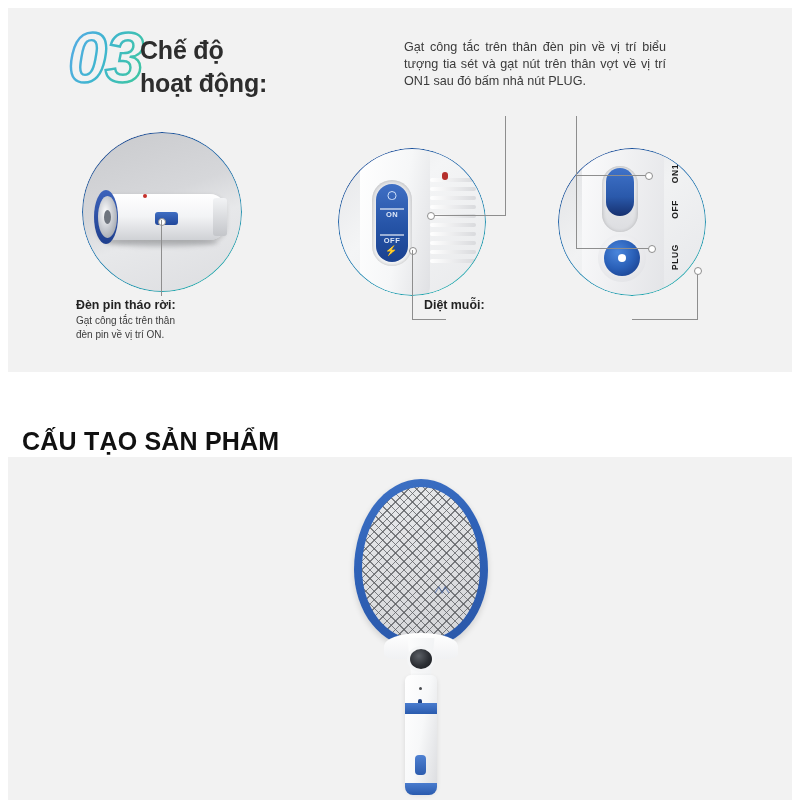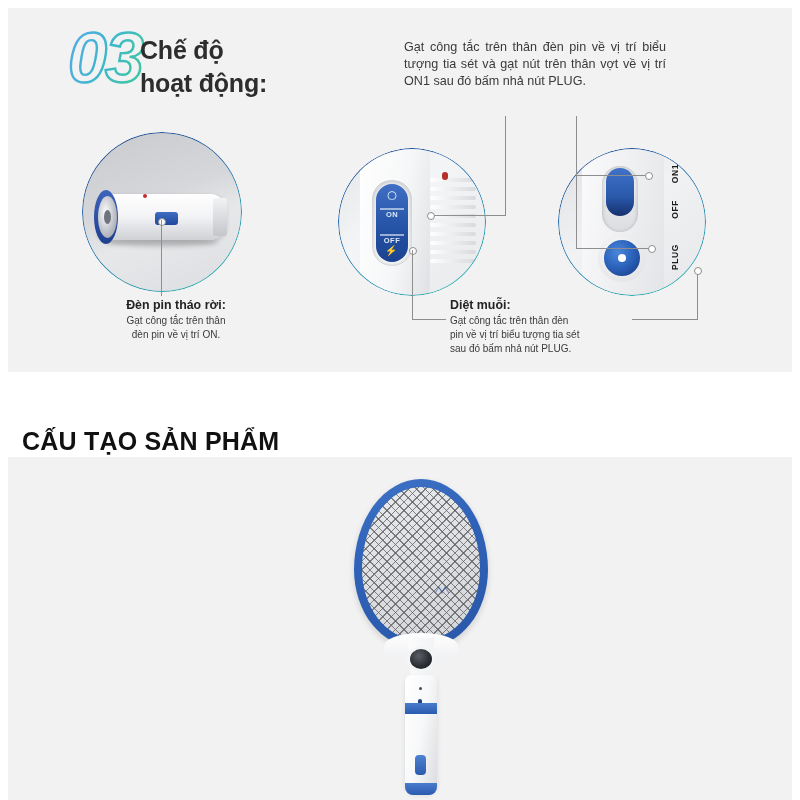--- a/index.html
+++ b/index.html
@@ -50,22 +50,22 @@
     margin-top:3px;
     font-size:12.6px;font-weight:400;color:#3a3a3a;
     line-height:1.34;text-align:justify;
   }
 
   
   .cap{position:absolute;}
   .cap .hd{font-size:12.4px;font-weight:700;color:#232323;line-height:1.32;}
   .cap .bd{font-size:10px;font-weight:400;color:#3b3b3b;line-height:1.36;white-space:pre-line;margin-top:1px;}
 
-  #cap-flash{left:68px;top:289px;width:200px;text-align:center;}
-  #cap-kill{left:442px;top:289px;width:230px;}
+  #cap-flash{left:68px;top:289px;width:200px;}
+  #cap-kill{left:416px;top:289px;width:230px;}
 
   
   .circ{
     position:absolute;border-radius:50%;overflow:hidden;
     background:#e9eaec;
   }
   .circ::after{
     content:"";position:absolute;inset:0;border-radius:50%;
     border:1.6px solid transparent;
     background:linear-gradient(150deg,#1b3f8f 0%,#1f6fb0 45%,#21bfae 100%) border-box;
@@ -293,23 +293,20 @@
   <span class="dot" style="left:686px;top:259px;"></span>
 
   <div class="cap" id="cap-flash">
     <div class="hd">Đèn pin tháo rời:</div>
     <div class="bd">Gạt công tắc trên thân
 đèn pin về vị trí ON.</div>
   </div>
 
   <div class="cap" id="cap-kill">
     <div class="hd">Diệt muỗi:</div>
-    <div class="bd">Gạt công tắc trên thân đèn
-pin về vị trí biểu tượng tia sét
-sau đó bấm nhả nút PLUG.</div>
   </div>
 </div>
 
 <h2 id="section-title">CẤU TẠO SẢN PHẨM</h2>
 
 <div id="panel-structure">
 
   <div id="racket">
     <div class="rk-head">
       <div class="rk-mesh"></div>

